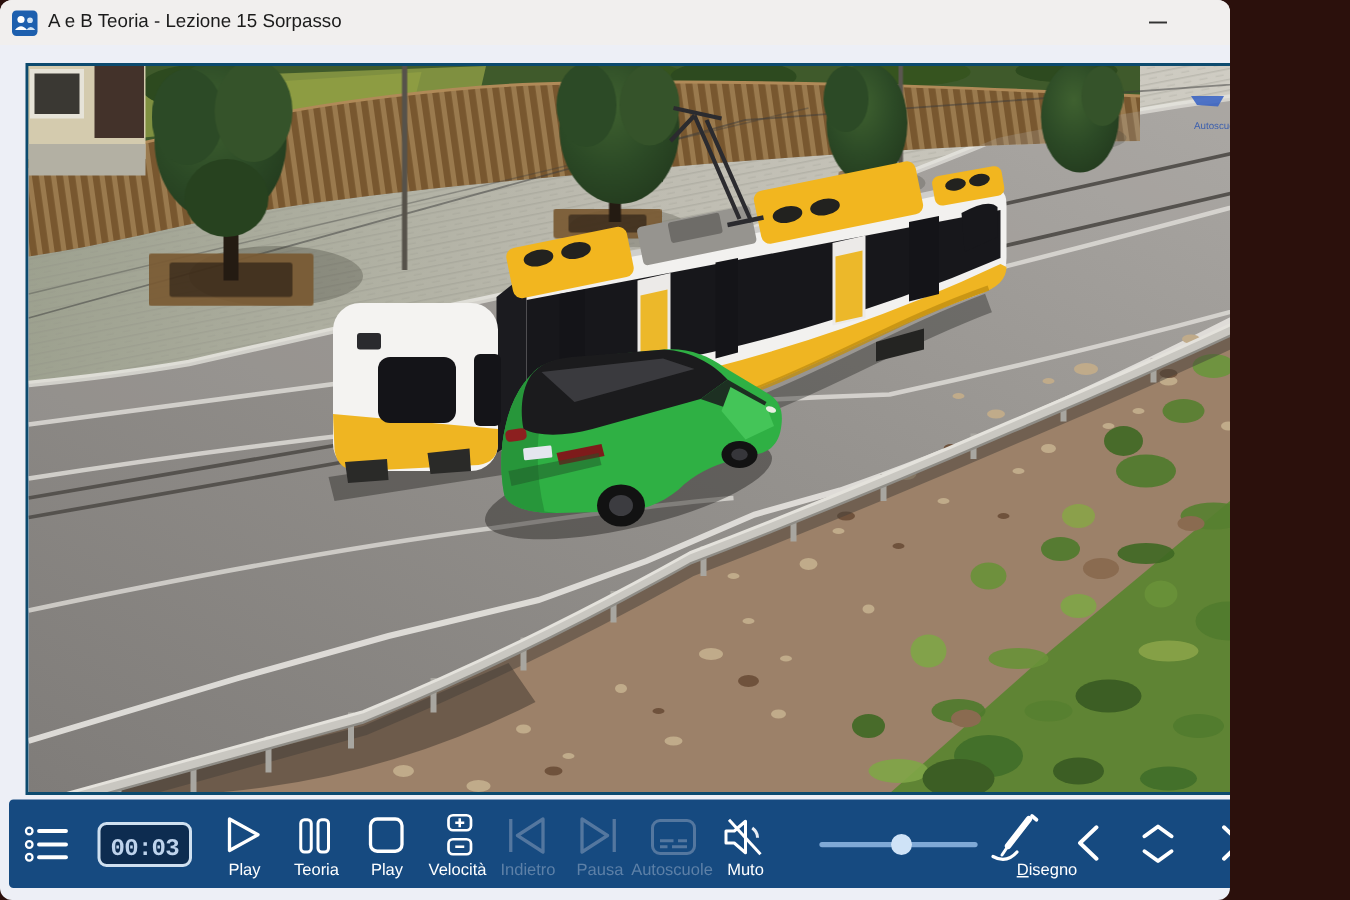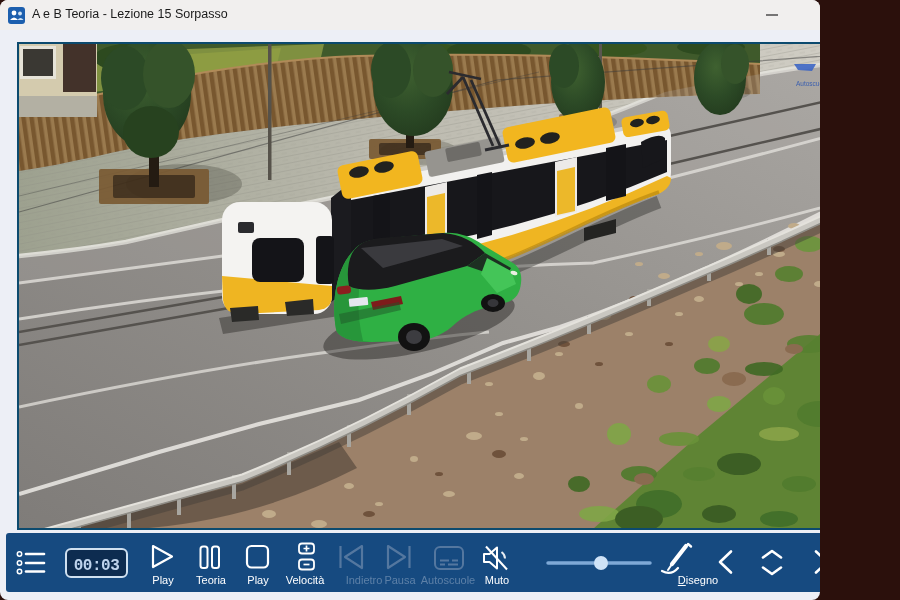--- a/index.html
+++ b/index.html
@@ -409,19 +409,19 @@
 
       <g stroke="#fff" stroke-width="2.4" fill="none" stroke-linecap="round">
         <path d="M852,33 H869 C875,33 878,29 878,24.5 C878,20 875,17 869,17 H860"></path>
         <path d="M859,27 L852,33 L859,39" stroke-linejoin="round"></path>
       </g>
     </svg>
     <div class="lbl" style="left:157px">Play</div>
     <div class="lbl" style="left:205px">Teoria</div>
     <div class="lbl" style="left:252px">Play</div>
     <div class="lbl" style="left:299px">Velocità</div>
-    <div class="lbl dim" style="left:358px">Indietro</div>
+    <div class="lbl dim" style="left:346px">Indietro</div>
     <div class="lbl dim" style="left:394px">Pausa</div>
     <div class="lbl dim" style="left:442px">Autoscuole</div>
     <div class="lbl" style="left:491px">Muto</div>
     <div class="lbl" style="left:692px"><span style="text-decoration:underline">D</span>isegno</div>
   </div>
 </div>
 
 </body></html>

